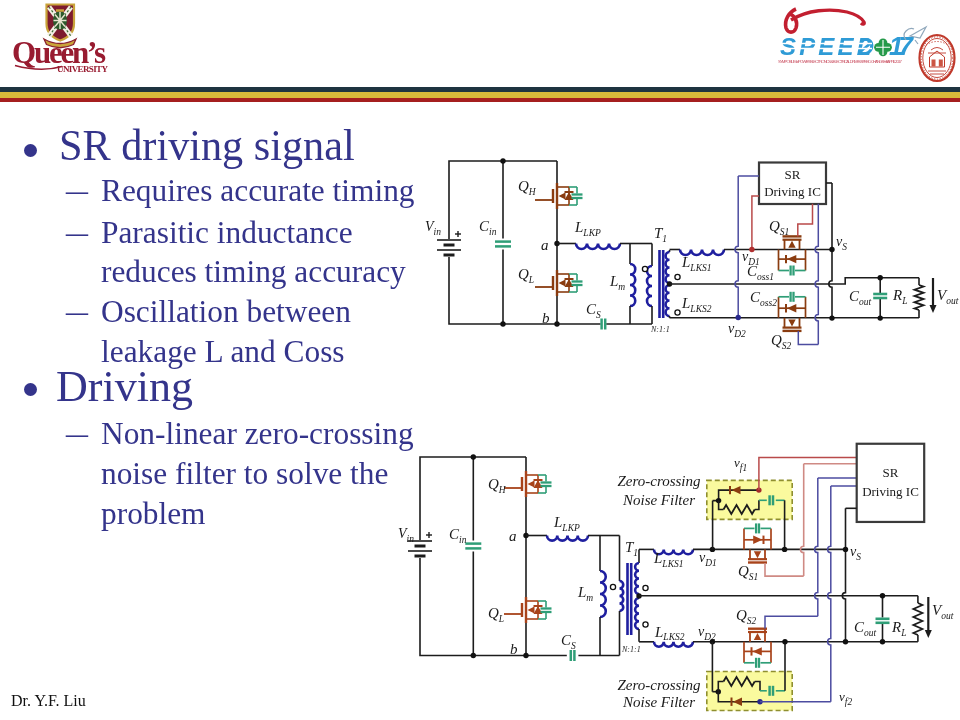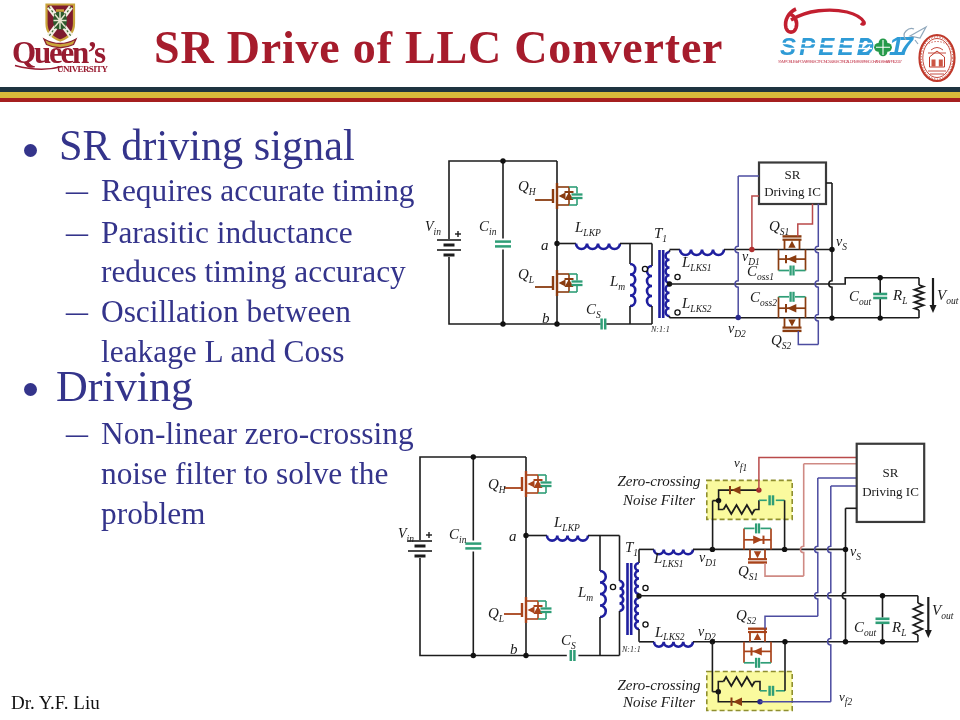--- a/index.html
+++ b/index.html
@@ -14,21 +14,20 @@
   <path d="M49,7 L71,36 M71,7 L49,36" stroke="#3a6b33" stroke-width="1.2" stroke-dasharray="2.2,2"></path>
   <ellipse cx="60" cy="20.5" rx="7" ry="9.5" fill="#2d5a2b"></ellipse>
   <path d="M60,12 v17 M53.5,20.5 h13 M55,14.5 l10,12 M65,14.5 l-10,12" stroke="#e9e4cf" stroke-width="1.4"></path>
   <path d="M56,10.5 h8" stroke="#c9a43a" stroke-width="2.5"></path>
   <path d="M44,39 q16,9 32,0 l-2.5,5.5 q-13.5,6.5 -27,0 z" fill="#c9a43a" stroke="#8a2030" stroke-width="1.3"></path>
  </g>
  <text x="12" y="63" font-family="Liberation Serif" font-size="31" font-weight="bold" fill="#981b30" textLength="94">Queen’s</text>
  <path d="M15,65.5 q26,7 47,1" stroke="#981b30" stroke-width="1.7" fill="none"></path>
  <text x="57" y="72" font-family="Liberation Serif" font-size="9" font-weight="bold" fill="#981b30" textLength="51">UNIVERSITY</text>
 </svg>
-<div style="position:absolute;left:154px;top:24.5px;font-family:'Liberation Serif';font-weight:bold;font-size:46px;letter-spacing:0.8px;line-height:1;color:#a61c2c;white-space:nowrap">SR Drive of LLC Converter</div>
 
 <svg width="195" height="90" viewBox="768 0 195 90" style="position:absolute;left:768px;top:0px">
  <path d="M796,9 C789,12 784,20 786,28 C788,33.5 794,33.5 796,28 C798,22 795,15 789,14" fill="none" stroke="#c21f30" stroke-width="3.6"></path>
  <path d="M791,20 C807,10 830,8 847,12 C855,14 861,17 864,22 C865,24 863,25 861,23" fill="none" stroke="#c21f30" stroke-width="3.3"></path>
  <text x="780" y="54.5" font-family="Liberation Sans" font-size="24" font-weight="bold" font-style="italic" fill="#2e9bd6" textLength="94">SPEED</text>
  <text x="858" y="54.5" font-family="Liberation Sans" font-size="24" font-weight="bold" font-style="italic" fill="#2e9bd6">2</text>
  <g fill="#259a4a">
   <circle cx="883" cy="42.8" r="4.4"></circle>
         <circle cx="878.5" cy="47.3" r="4.4"></circle>
         <circle cx="887.5" cy="47.3" r="4.4"></circle>
@@ -65,21 +64,21 @@
 <div style="position:absolute;left:101px;top:255.0px;font-size:32.5px;color:#34348b;white-space:nowrap;line-height:1;transform:scaleX(0.965);transform-origin:left top">reduces timing accuracy</div>
 <div style="position:absolute;left:101px;top:295.0px;font-size:32.5px;color:#34348b;white-space:nowrap;line-height:1;transform:scaleX(0.965);transform-origin:left top">Oscillation between</div>
     <div style="position:absolute;left:66px;top:295.0px;font-size:32.5px;line-height:1;color:#34348b;transform:scaleX(1.35);transform-origin:left top">–</div>
 <div style="position:absolute;left:101px;top:335.0px;font-size:32.5px;color:#34348b;white-space:nowrap;line-height:1;transform:scaleX(0.965);transform-origin:left top">leakage L and Coss</div>
 <div style="position:absolute;left:24px;top:383px;width:13px;height:13px;border-radius:50%;background:#34348b"></div>
 <div style="position:absolute;left:56px;top:364.8px;font-size:44px;color:#34348b;white-space:nowrap;line-height:1;transform:scaleX(1.0);transform-origin:left top">Driving</div>
 <div style="position:absolute;left:101px;top:417.0px;font-size:32.5px;color:#34348b;white-space:nowrap;line-height:1;transform:scaleX(0.965);transform-origin:left top">Non-linear zero-crossing</div>
     <div style="position:absolute;left:66px;top:417.0px;font-size:32.5px;line-height:1;color:#34348b;transform:scaleX(1.35);transform-origin:left top">–</div>
 <div style="position:absolute;left:101px;top:457.0px;font-size:32.5px;color:#34348b;white-space:nowrap;line-height:1;transform:scaleX(0.965);transform-origin:left top">noise filter to solve the</div>
 <div style="position:absolute;left:101px;top:497.0px;font-size:32.5px;color:#34348b;white-space:nowrap;line-height:1;transform:scaleX(0.965);transform-origin:left top">problem</div>
-<div style="position:absolute;left:11px;top:692.6px;font-size:19px;line-height:1;color:#111">Dr. Y.F. Liu</div>
+<div style="position:absolute;left:11px;top:692.6px;font-size:16px;line-height:1;color:#111">Dr. Y.F. Liu</div>
 <svg width="960" height="720" viewBox="0 0 960 720" style="position:absolute;left:0;top:0">
 <path d="M557,161 H449 V239 M449,257 V324 H600.6 M606.2,324 H652" stroke="#1c1c1c" stroke-width="1.6" fill="none"></path>
 <line x1="437" y1="240" x2="461" y2="240" stroke="#1c1c1c" stroke-width="1.6"></line>
 <line x1="443.5" y1="245" x2="454.5" y2="245" stroke="#1c1c1c" stroke-width="3"></line>
 <line x1="437" y1="250" x2="461" y2="250" stroke="#1c1c1c" stroke-width="1.6"></line>
 <line x1="443.5" y1="255" x2="454.5" y2="255" stroke="#1c1c1c" stroke-width="3"></line>
 <line x1="455" y1="234" x2="461" y2="234" stroke="#1c1c1c" stroke-width="1.4"></line>
 <line x1="458" y1="231" x2="458" y2="237" stroke="#1c1c1c" stroke-width="1.4"></line>
 <text x="425" y="231" font-family="Liberation Serif" font-size="14" fill="#1a1a1a" text-anchor="start" style="font-style:italic;">V<tspan dy="3.5" font-size="9.5">in</tspan></text>
 <line x1="503" y1="161" x2="503" y2="238.5" stroke="#1c1c1c" stroke-width="1.6"></line>

